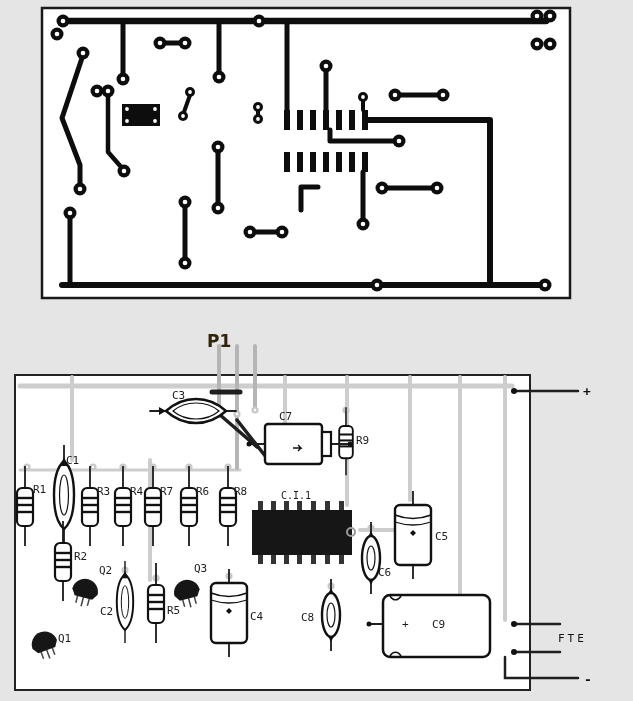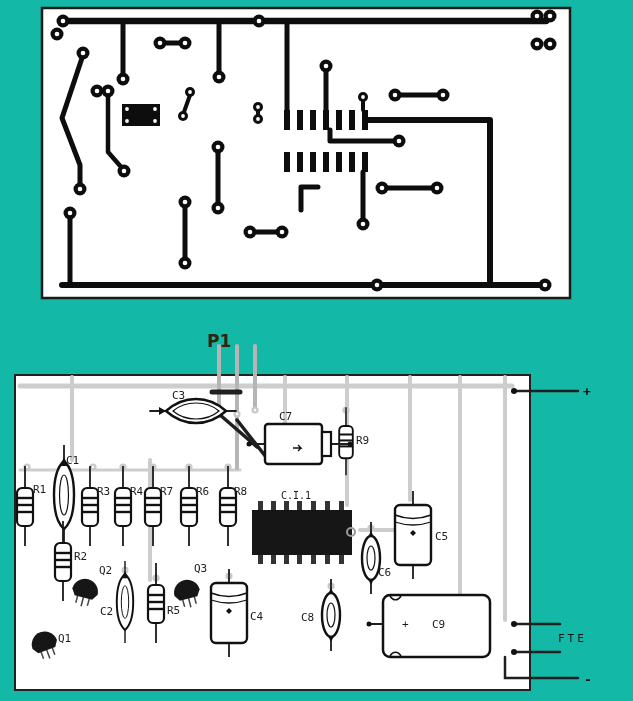--- a/index.html
+++ b/index.html
@@ -1,16 +1,16 @@
 <!DOCTYPE html>
 <html><head>
 <meta charset="utf-8">
 <style>
   html,body{margin:0;padding:0;background:#ffffff;}
-  .canvas{position:relative;width:633px;height:701px;background:#14b8a6;overflow:hidden;
+  .canvas{position:relative;width:633px;height:701px;background:#e5e5e5;overflow:hidden;
           font-family:"DejaVu Sans",sans-serif;}
   svg{display:block}
   .trace{stroke:#0d0d0d;fill:none;stroke-linecap:round;stroke-linejoin:round;}
   .ghost{stroke:#cdcdcd;fill:none;stroke-linecap:round;}
   .wire{stroke:#b5b5b5;fill:none;stroke-linecap:round;}
   .dk{stroke:#1f1f1f;fill:none;stroke-linecap:round;}
   .lbl{font:11px "DejaVu Sans Mono",monospace;fill:#1c1c1c;}
   .lbl-sm{font:10px "DejaVu Sans Mono",monospace;fill:#1c1c1c;}
   .sign{font:bold 13px "DejaVu Sans Mono",monospace;fill:#111;}
   .fte{font:11px "DejaVu Sans Mono",monospace;fill:#111;letter-spacing:3px;}

